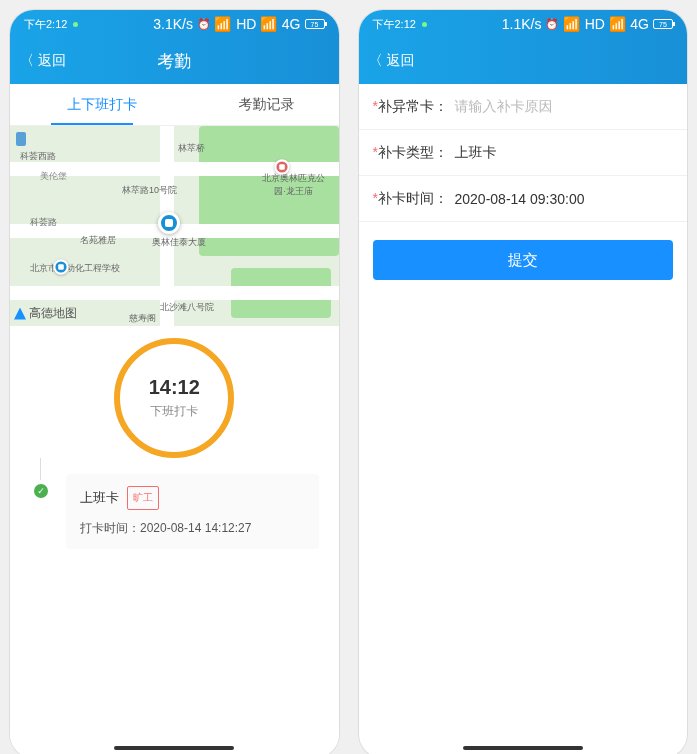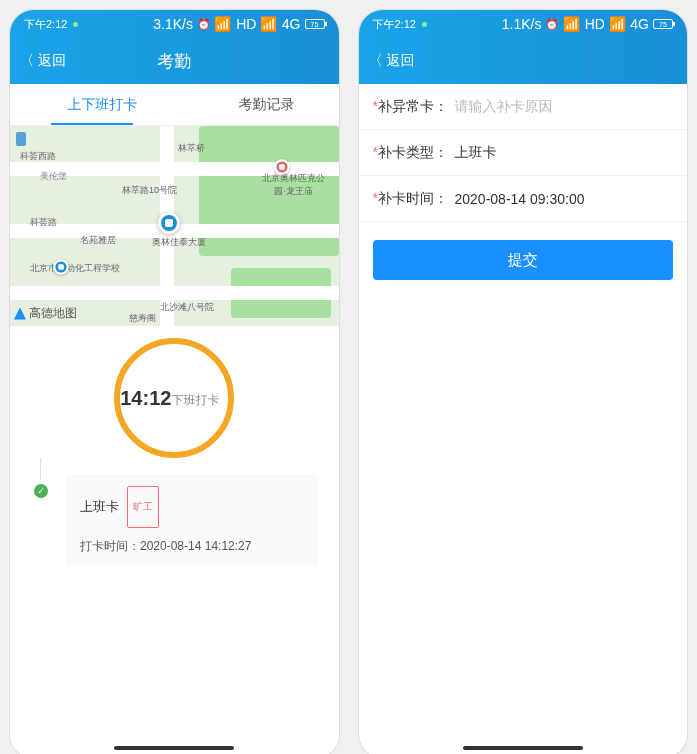--- a/index.html
+++ b/index.html
@@ -68,35 +68,35 @@
   .map-label { position:absolute; font-size:9px; color:#666; white-space:nowrap; }
   .map-pin { position:absolute; width:22px; height:22px; border-radius:50%; background:#1890d8; border:3px solid #fff; box-shadow:0 1px 4px rgba(0,0,0,.3); display:flex; align-items:center; justify-content:center; }
   .map-pin::after { content:""; width:8px;height:8px;background:#fff;border-radius:2px;}
   .map-attr { position:absolute; bottom:4px; left:4px; display:flex; align-items:center; gap:3px; font-size:12px; color:#555; }
   .map-attr .attr-icon { width:12px;height:12px;background:#1890ff; clip-path: polygon(50% 0,100% 100%,0 100%);}
   .clock-area {
     flex:1; padding-top:12px; display:flex; flex-direction:column; align-items:center; background:#fff;
   }
   .clock-circle {
     width:120px; height:120px; border-radius:50%; border:6px solid #f5a623;
-    display:flex; flex-direction:row; align-items:center; 
+    display:flex; flex-direction:column; align-items:center; justify-content:center;
     cursor:pointer;
   }
   .clock-time { font-size:20px; font-weight:600; color:#333; }
   .clock-sub { font-size:12px; color:#888; margin-top:4px; }
   .timeline { width:100%; padding:16px 20px 0 30px; position:relative; }
   .timeline-dot { position:absolute; left:24px; top:26px; width:14px;height:14px;border-radius:50%;background:#4caf50; display:flex;align-items:center;justify-content:center;}
   .timeline-dot::after{content:"✓"; color:#fff; font-size:9px;}
   .timeline-line { position:absolute; left:30px; top:0; width:1px; height:22px; background:#ddd;}
   .card {
     margin-left:26px; background:#fafafa; border-radius:4px; padding:12px 14px;
   }
   .card-row1 { display:flex; align-items:center; gap:8px; }
   .card-title { font-size:13px; color:#333; }
-  .badge { border:1px solid #f56c6c; color:#f56c6c; font-size:10px; padding:13px 5px; border-radius:2px; }
+  .badge { border:1px solid #f56c6c; color:#f56c6c; font-size:10px; padding:4px 5px; border-radius:2px; }
   .card-row2 { margin-top:10px; font-size:12px; color:#555; }
   .home-indicator { position:absolute; bottom:8px; left:50%; transform:translateX(-50%); width:120px; height:4px; border-radius:2px; background:#333;}
   
   .form { background:#fff; }
   .form-row {
     display:flex; align-items:center; padding:0 14px; height:46px; border-bottom:1px solid #f0f0f0;
     font-size:14px;
   }
   .form-label { width:82px; color:#333; display:flex; }
   .req { color:#f56c6c; }

